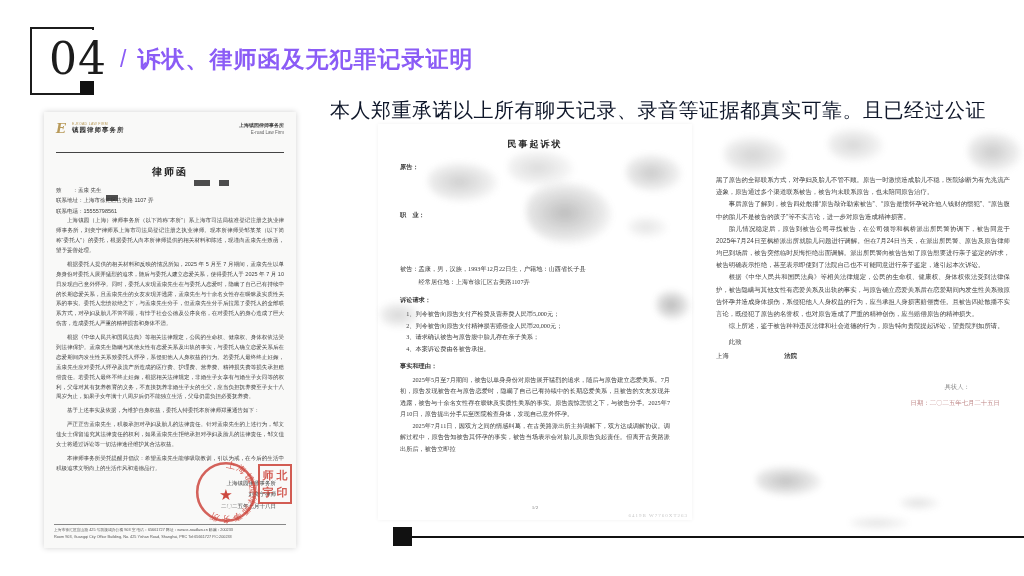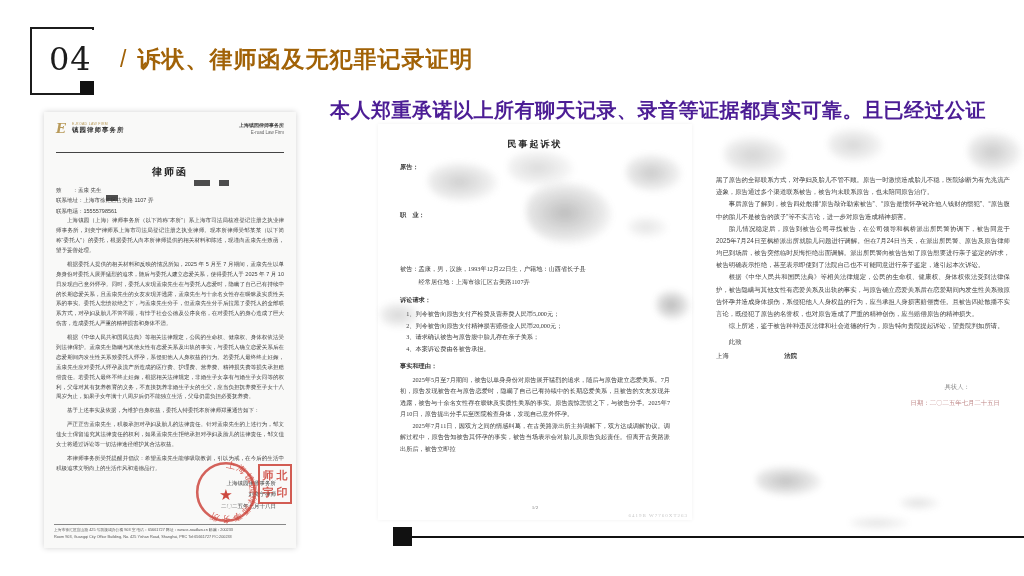--- a/index.html
+++ b/index.html
@@ -10,34 +10,34 @@
     color:#222;
   }
   
   .num-box{
     position:absolute;left:30px;top:27px;width:60px;height:64px;
     border:2px solid #1c1c1c;
   }
   .num{
     position:absolute;left:45px;top:30px;
     font-family:"DejaVu Serif","Liberation Serif",serif;
-    font-size:32px;line-height:58px;color:#1c1c1c;background:#fff;
+    font-size:44px;line-height:58px;color:#1c1c1c;background:#fff;
     padding:0 4px;letter-spacing:1px;
   }
   .num-square{
     position:absolute;left:80px;top:81px;width:14px;height:14px;background:#111;
   }
   .slide-title{
-    position:absolute;left:120px;top:44px;font-size:23px;font-weight:600;color:#a16207;
+    position:absolute;left:120px;top:44px;font-size:23px;font-weight:600;color:#8b5cf6;
     letter-spacing:1px;
   }
   .slide-title .slash{font-weight:400;margin-right:10px;}
   .notice{
     position:absolute;left:330px;top:97px;width:690px;
-    font-size:20px;font-weight:700;color:#4c1d95;letter-spacing:0.5px;white-space:nowrap;
+    font-size:20px;font-weight:400;color:#0f172a;letter-spacing:0.5px;white-space:nowrap;
   }
   
   .doc{position:absolute;background:#fff;}
   .smudge{position:absolute;filter:blur(3px);border-radius:45% 60% 50% 55%;
     background:radial-gradient(ellipse at 45% 50%, rgba(110,110,110,.6), rgba(150,150,150,.3) 55%, rgba(200,200,200,0) 78%);}
   .redact{position:absolute;background:#2f2f2f;opacity:.85;}
   
   .letter{
     left:44px;top:112px;width:252px;height:436px;
     background:#f9f9f8;box-shadow:0 0 6px rgba(0,0,0,.18);

